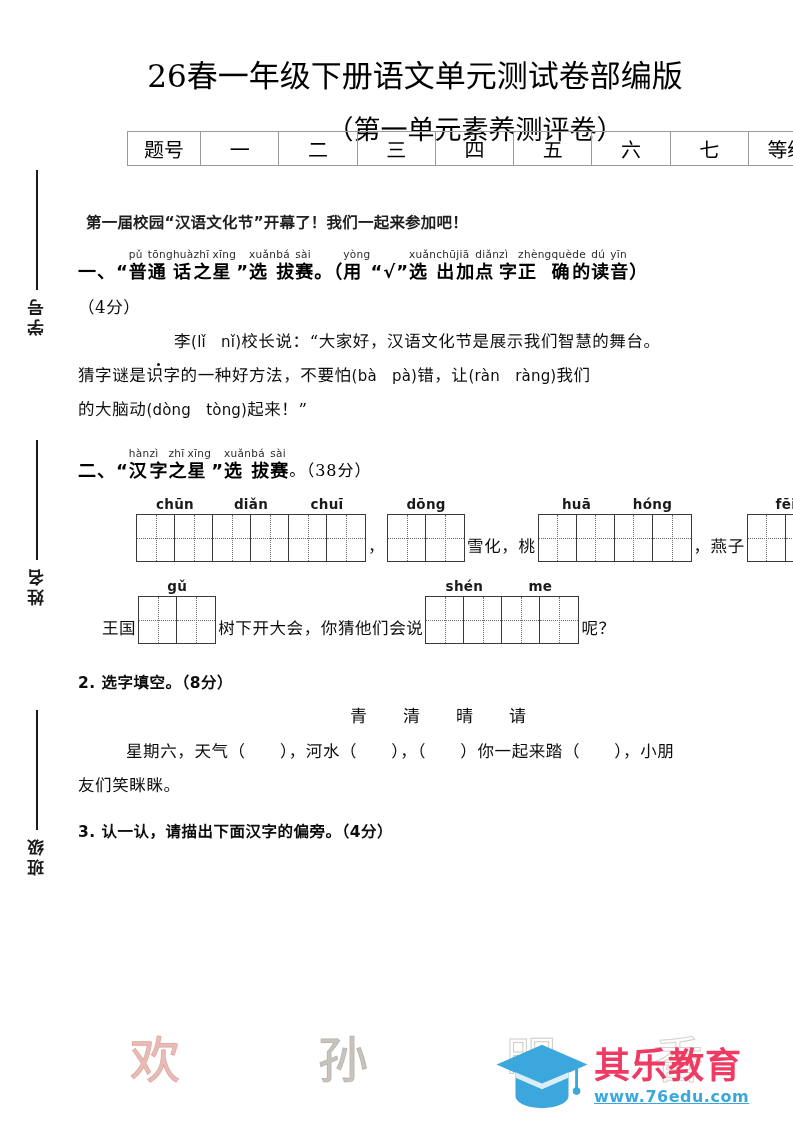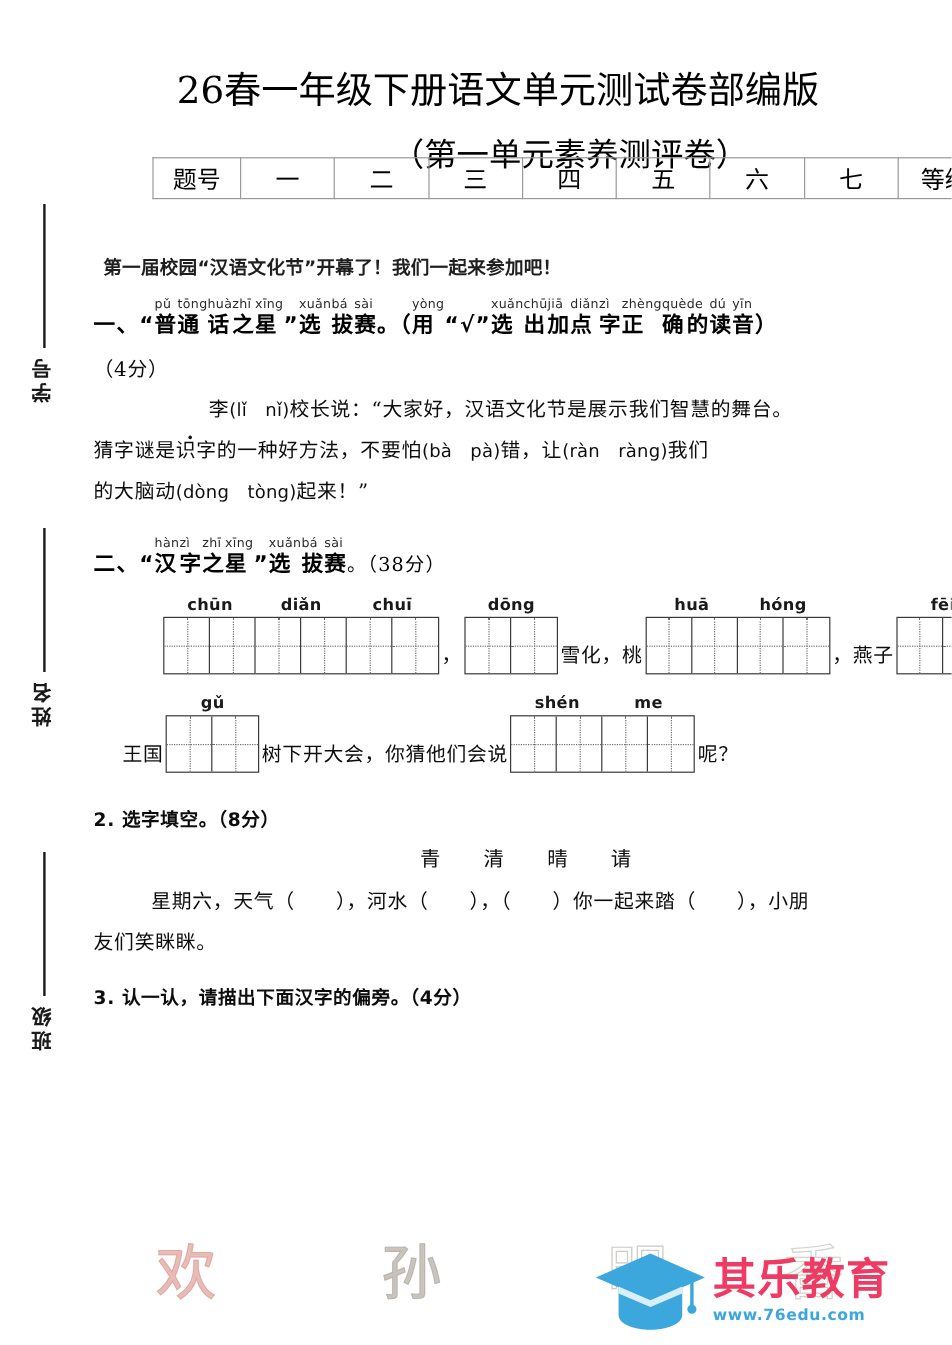--- a/index.html
+++ b/index.html
@@ -362,23 +362,24 @@
   .wm-cn {
     font-family: "DejaVu Sans", sans-serif;
     font-weight: 700;
     font-size: 36px;
     letter-spacing: 1px;
     line-height: 40px;
   }
   .wm-url {
     font-family: "DejaVu Sans", sans-serif;
     font-weight: 700;
-    font-size: 13px;
+    font-size: 16px;
     letter-spacing: 0.5px;
     margin-top: 3px;
+    text-decoration: underline;
   }
 </style>
 </head>
 <body>
 
 <div class="page">
 
   <div class="left-margin">
     <div class="margin-group mg-xuehao">
       <div class="margin-rule"></div>

